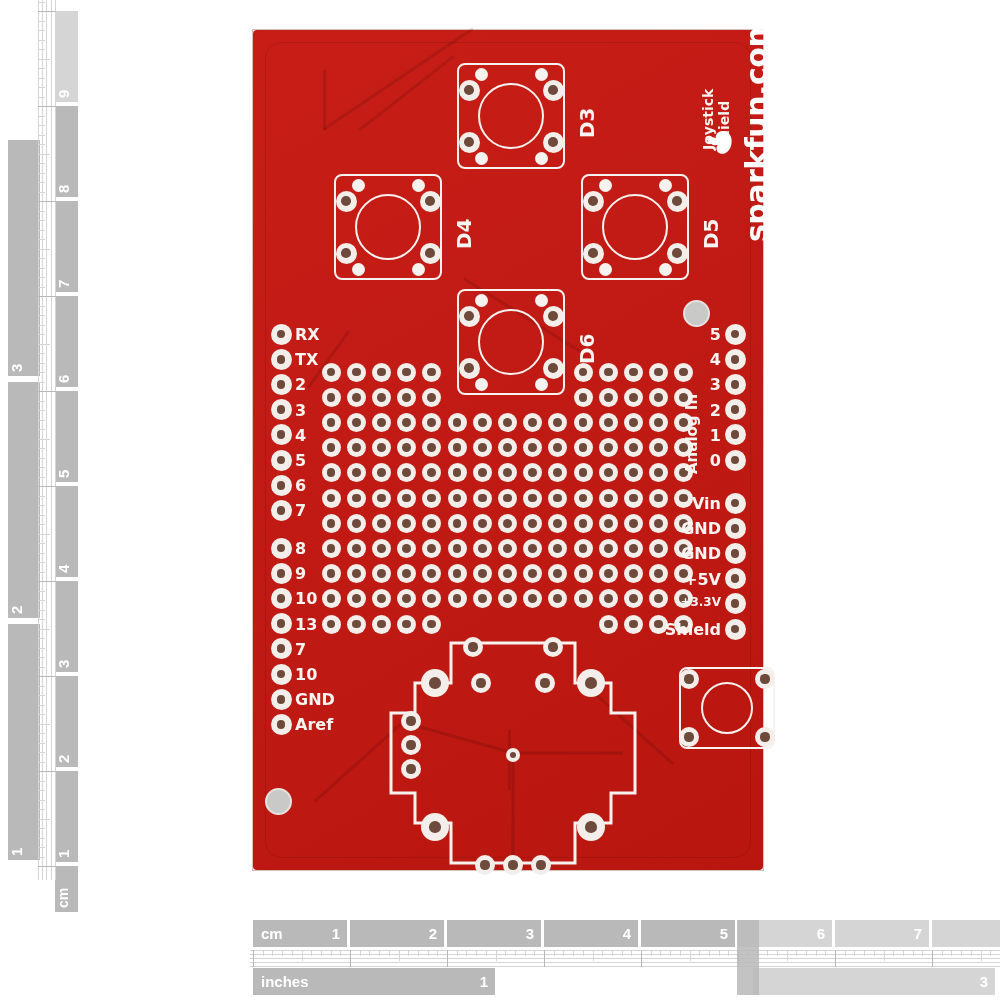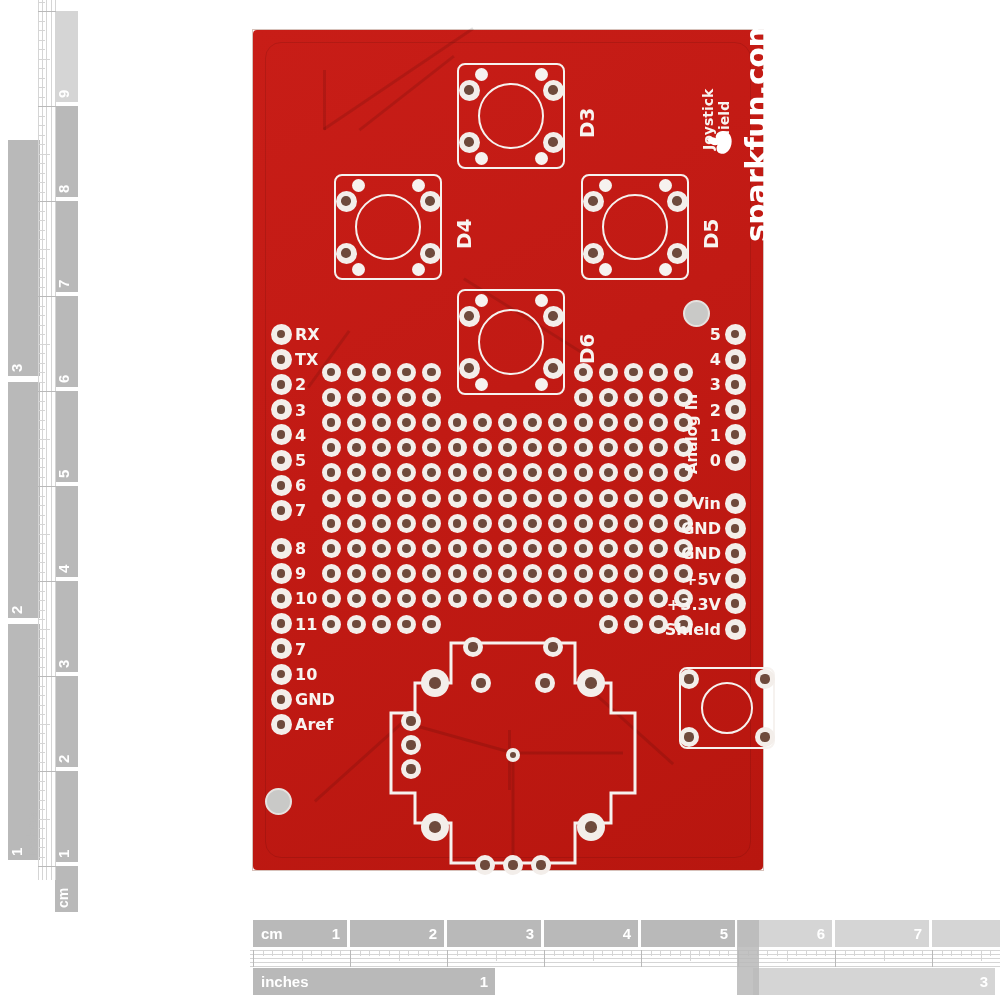--- a/index.html
+++ b/index.html
@@ -615,37 +615,37 @@
         <div class="silk-text" style="left:42px; top:320.2px; font-size:16px;">TX</div>
         <div class="silk-text" style="left:42px; top:345.4px; font-size:16px;">2</div>
         <div class="silk-text" style="left:42px; top:370.6px; font-size:16px;">3</div>
         <div class="silk-text" style="left:42px; top:395.8px; font-size:16px;">4</div>
         <div class="silk-text" style="left:42px; top:421px; font-size:16px;">5</div>
         <div class="silk-text" style="left:42px; top:446.2px; font-size:16px;">6</div>
         <div class="silk-text" style="left:42px; top:471.4px; font-size:16px;">7</div>
         <div class="silk-text" style="left:42px; top:509px; font-size:16px;">8</div>
         <div class="silk-text" style="left:42px; top:534.2px; font-size:16px;">9</div>
         <div class="silk-text" style="left:42px; top:559.4px; font-size:16px;">10</div>
-        <div class="silk-text" style="left:42px; top:584.6px; font-size:16px;">11</div>
+        <div class="silk-text" style="left:42px; top:584.6px; font-size:16px;">13</div>
         <div class="silk-text" style="left:42px; top:609.8px; font-size:16px;">7</div>
         <div class="silk-text" style="left:42px; top:635px; font-size:16px;">10</div>
         <div class="silk-text" style="left:42px; top:660.2px; font-size:16px;">GND</div>
         <div class="silk-text" style="left:42px; top:685.4px; font-size:16px;">Aref</div>
         <div class="silk-text" style="left:468px; top:295px; font-size:16px; transform:translateX(-100%);">5</div>
         <div class="silk-text" style="left:468px; top:320.2px; font-size:16px; transform:translateX(-100%);">4</div>
         <div class="silk-text" style="left:468px; top:345.4px; font-size:16px; transform:translateX(-100%);">3</div>
         <div class="silk-text" style="left:468px; top:370.6px; font-size:16px; transform:translateX(-100%);">2</div>
         <div class="silk-text" style="left:468px; top:395.8px; font-size:16px; transform:translateX(-100%);">1</div>
         <div class="silk-text" style="left:468px; top:421px; font-size:16px; transform:translateX(-100%);">0</div>
         <div class="silk-text rot90" style="left:430px; top:444px; font-size:15px;">Analog In</div>
         <div class="silk-text" style="left:468px; top:464px; font-size:16px; transform:translateX(-100%);">Vin</div>
         <div class="silk-text" style="left:468px; top:489.2px; font-size:16px; transform:translateX(-100%);">GND</div>
         <div class="silk-text" style="left:468px; top:514.4px; font-size:16px; transform:translateX(-100%);">GND</div>
         <div class="silk-text" style="left:468px; top:539.6px; font-size:16px; transform:translateX(-100%);">+5V</div>
-        <div class="silk-text" style="left:468px; top:564.8px; font-size:16px; transform:translateX(-100%);">+3.3V</div>
+        <div class="silk-text" style="left:468px; top:564.8px; font-size:12px; transform:translateX(-100%);">+3.3V</div>
         <div class="silk-text" style="left:468px; top:590px; font-size:16px; transform:translateX(-100%);">Shield</div>
         <div class="brand" style="left:486px; top:212px; font-size:30px; letter-spacing:-0.5px;">sparkfun.com</div>
         <div class="silk-text rot90" style="left:447px; top:120px; font-size:14px;">Joystick</div>
         <div class="silk-text rot90" style="left:463px; top:120px; font-size:14px;">Shield</div>
         <svg width="30" height="30" viewBox="0 0 100 100" style="position:absolute; left:452px; top:128px; transform-origin:0 0; transform:rotate(-90deg);">
           <path d="M62 6 C46 16 40 30 44 42 C30 34 16 40 14 54 C12 70 26 84 46 88 C70 93 88 80 90 62 C92 44 78 34 66 36 C72 26 70 14 62 6 Z" fill="#ffffff"></path>
         </svg>
       </div>
   </div>
 

